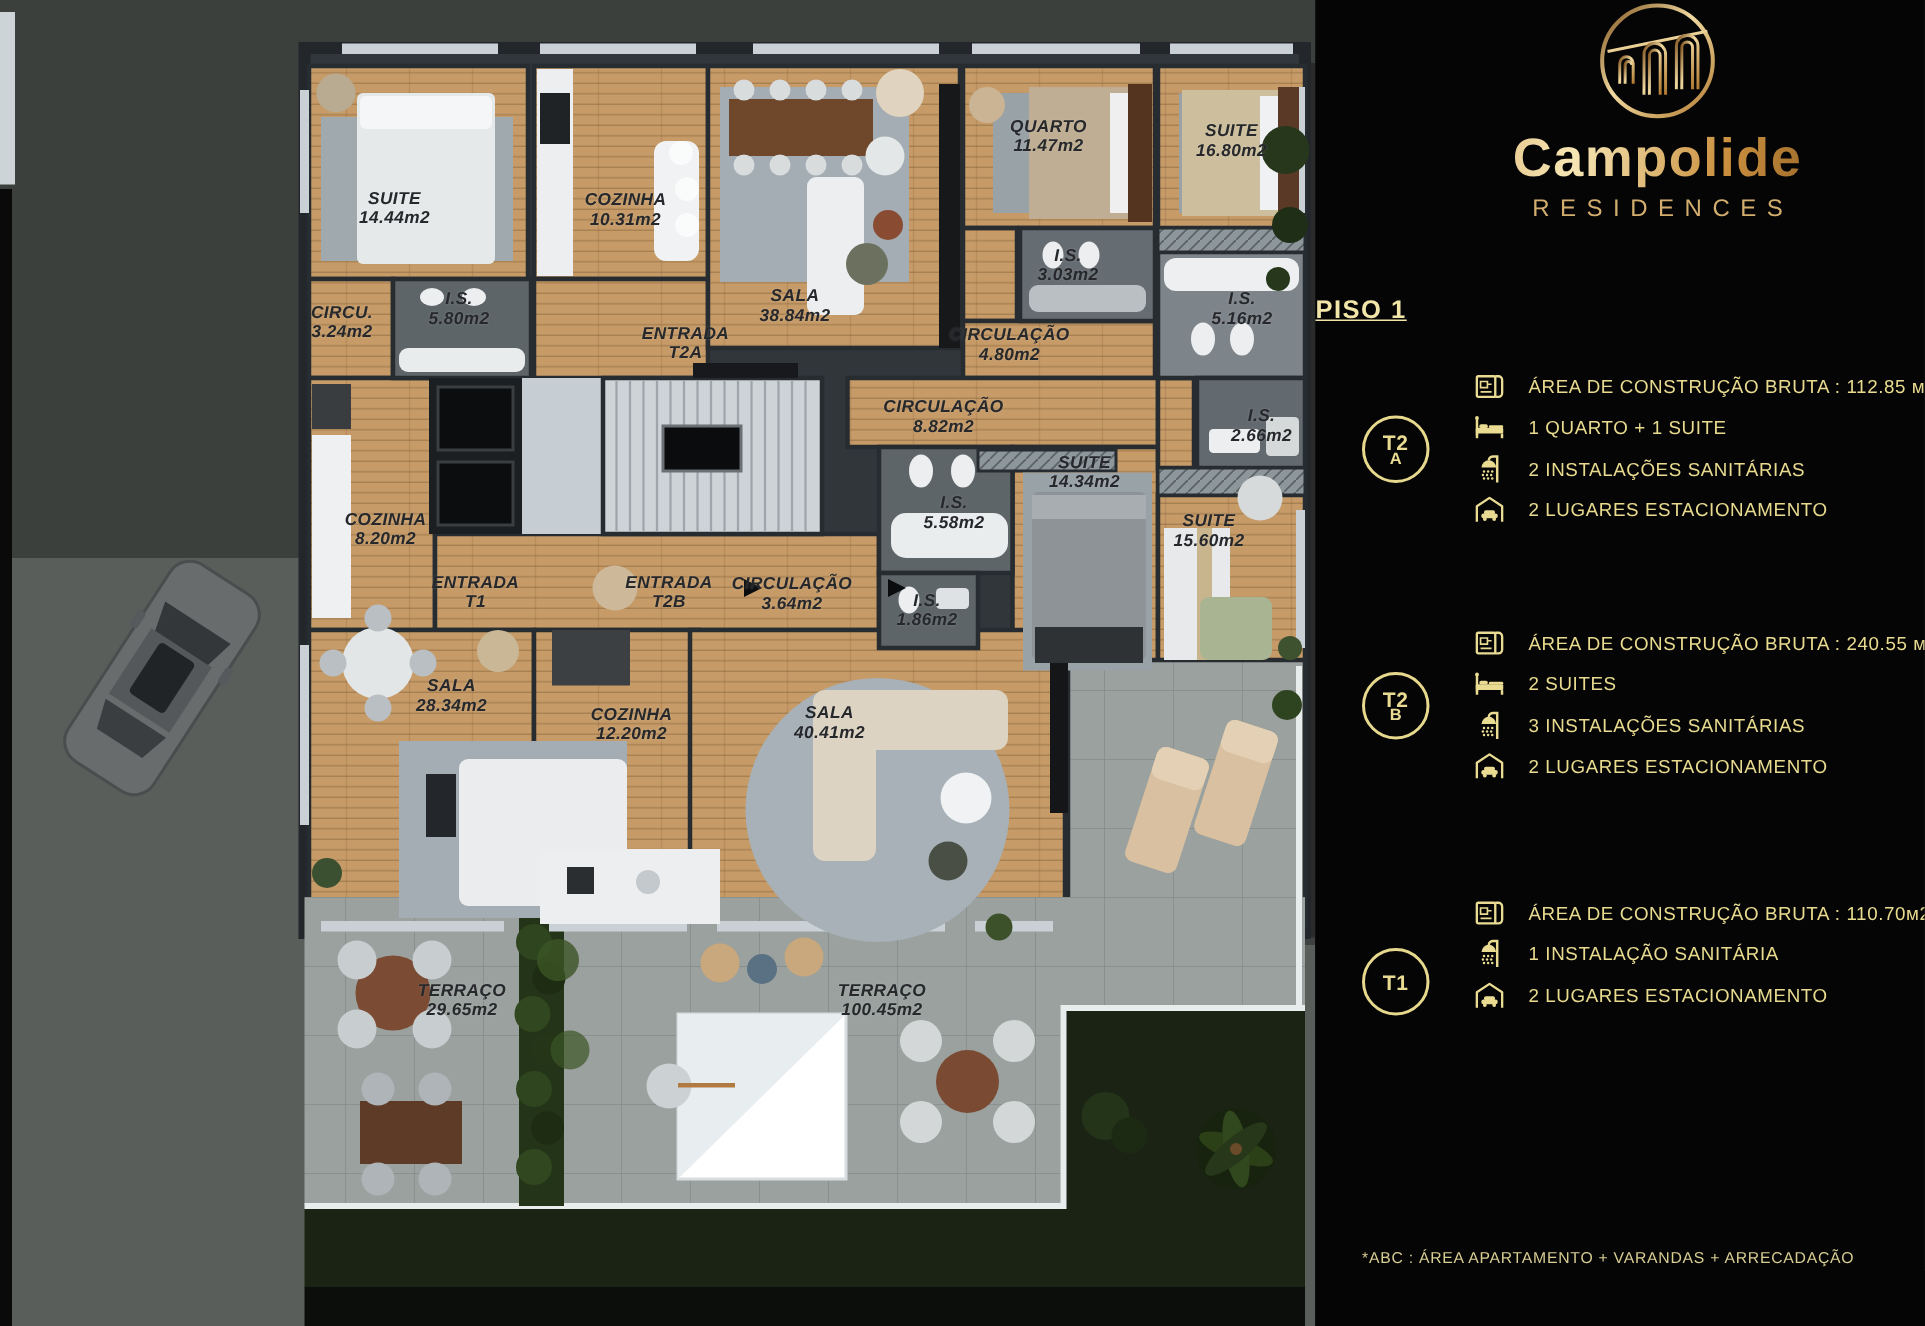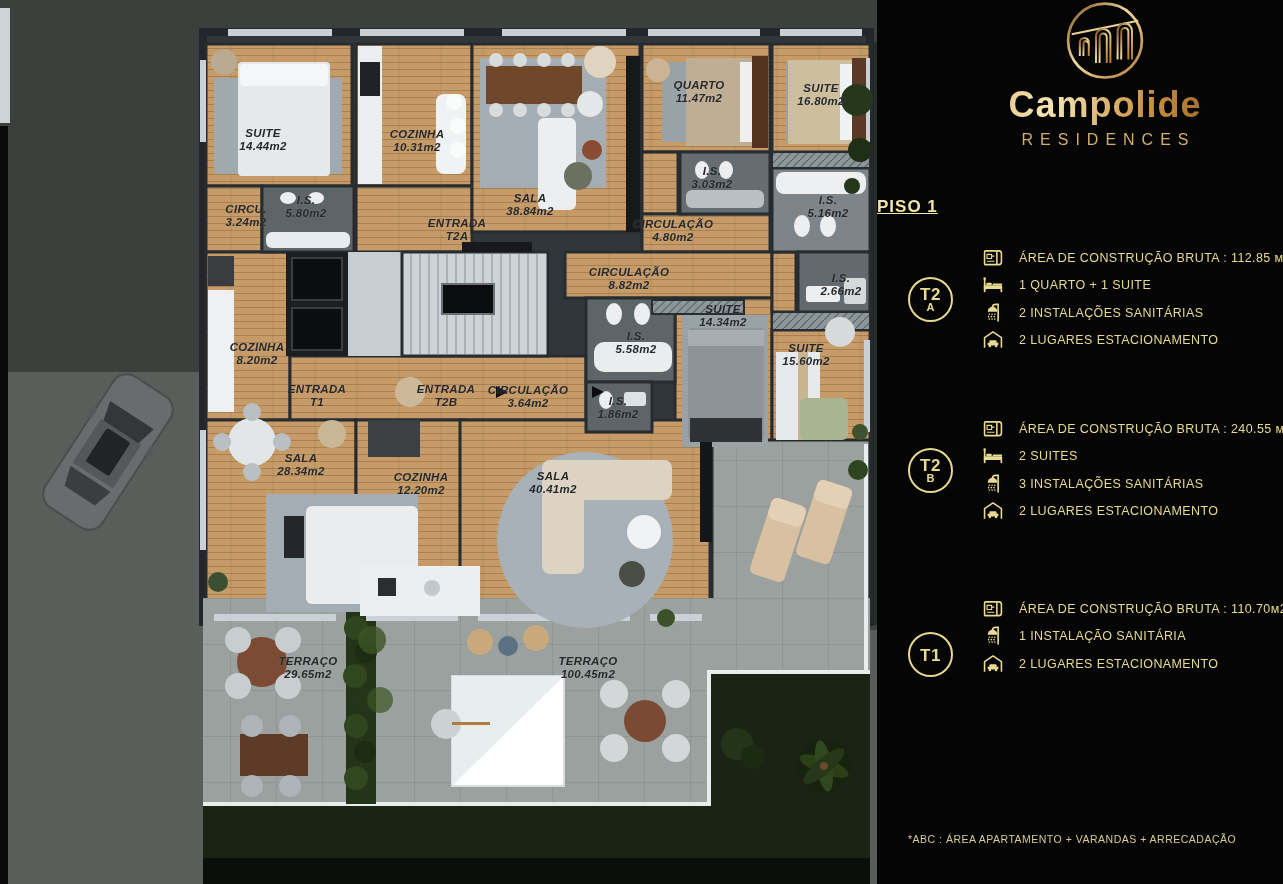--- a/index.html
+++ b/index.html
@@ -24,21 +24,21 @@
   .brand-sub{position:absolute;left:0;top:131px;width:100%;text-align:center;
     font-size:16px;letter-spacing:7px;color:#d3ad6e;text-indent:7px;}
   .floor-title{position:absolute;left:0;top:197px;width:100%;text-align:left;
     font-size:17px;font-weight:bold;letter-spacing:1px;color:#f1e6a8;text-decoration:underline;}
 
   .unit-block{position:absolute;left:0;width:100%;}
   .unit-t2a{top:244px;} .unit-t2b{top:415px;} .unit-t1{top:595px;}
   .unit-badge{position:absolute;left:31px;top:33px;width:41px;height:41px;border-radius:50%;
     border:2.5px solid #e6d88c;color:#e9dc92;display:flex;flex-direction:column;
     align-items:center;justify-content:center;line-height:1;}
-  .unit-badge .b1{font-size:17px;font-weight:bold;letter-spacing:.5px;}
+  .unit-badge .b1{font-size:14px;font-weight:bold;letter-spacing:.5px;}
   .unit-badge .b2{font-size:11px;font-weight:bold;margin-top:-1px;}
   .unit-t1 .unit-badge{top:37px;}
   .spec-rows{position:absolute;left:104px;top:0;right:8px;}
   .spec-row{display:flex;align-items:center;height:27.5px;gap:14px;}
   .spec-icon{width:24px;height:24px;flex:0 0 24px;display:flex;align-items:center;justify-content:center;}
   .spec-icon svg{width:22px;height:22px;}
   .spec-text{font-size:12.5px;color:#e8db8f;letter-spacing:.4px;white-space:nowrap;}
 
   .footnote{position:absolute;left:0;top:833px;width:100%;text-align:left;
     font-size:10.5px;color:#d8cd92;letter-spacing:.5px;margin-left:31px;}
@@ -344,21 +344,21 @@
   <div>
 
   <div class="room-label" style="left: 263px; top: 140px;">
         <span class="rn">SUITE</span>
         <span class="ra">14.44m2</span>
       </div>
       <div class="room-label" style="left: 417px; top: 141px;">
         <span class="rn">COZINHA</span>
         <span class="ra">10.31m2</span>
       </div>
-      <div class="room-label" style="left: 246px; top: 216px;">
+      <div class="room-label" style="left: 228px; top: 216px;">
         <span class="rn">CIRCU.</span>
         <span class="ra">3.24m2</span>
       </div>
       <div class="room-label" style="left: 306px; top: 207px;">
         <span class="rn">I.S.</span>
         <span class="ra">5.80m2</span>
       </div>
       <div class="room-label" style="left: 457px; top: 230px;">
         <span class="rn">ENTRADA</span>
         <span class="ra">T2A</span>

